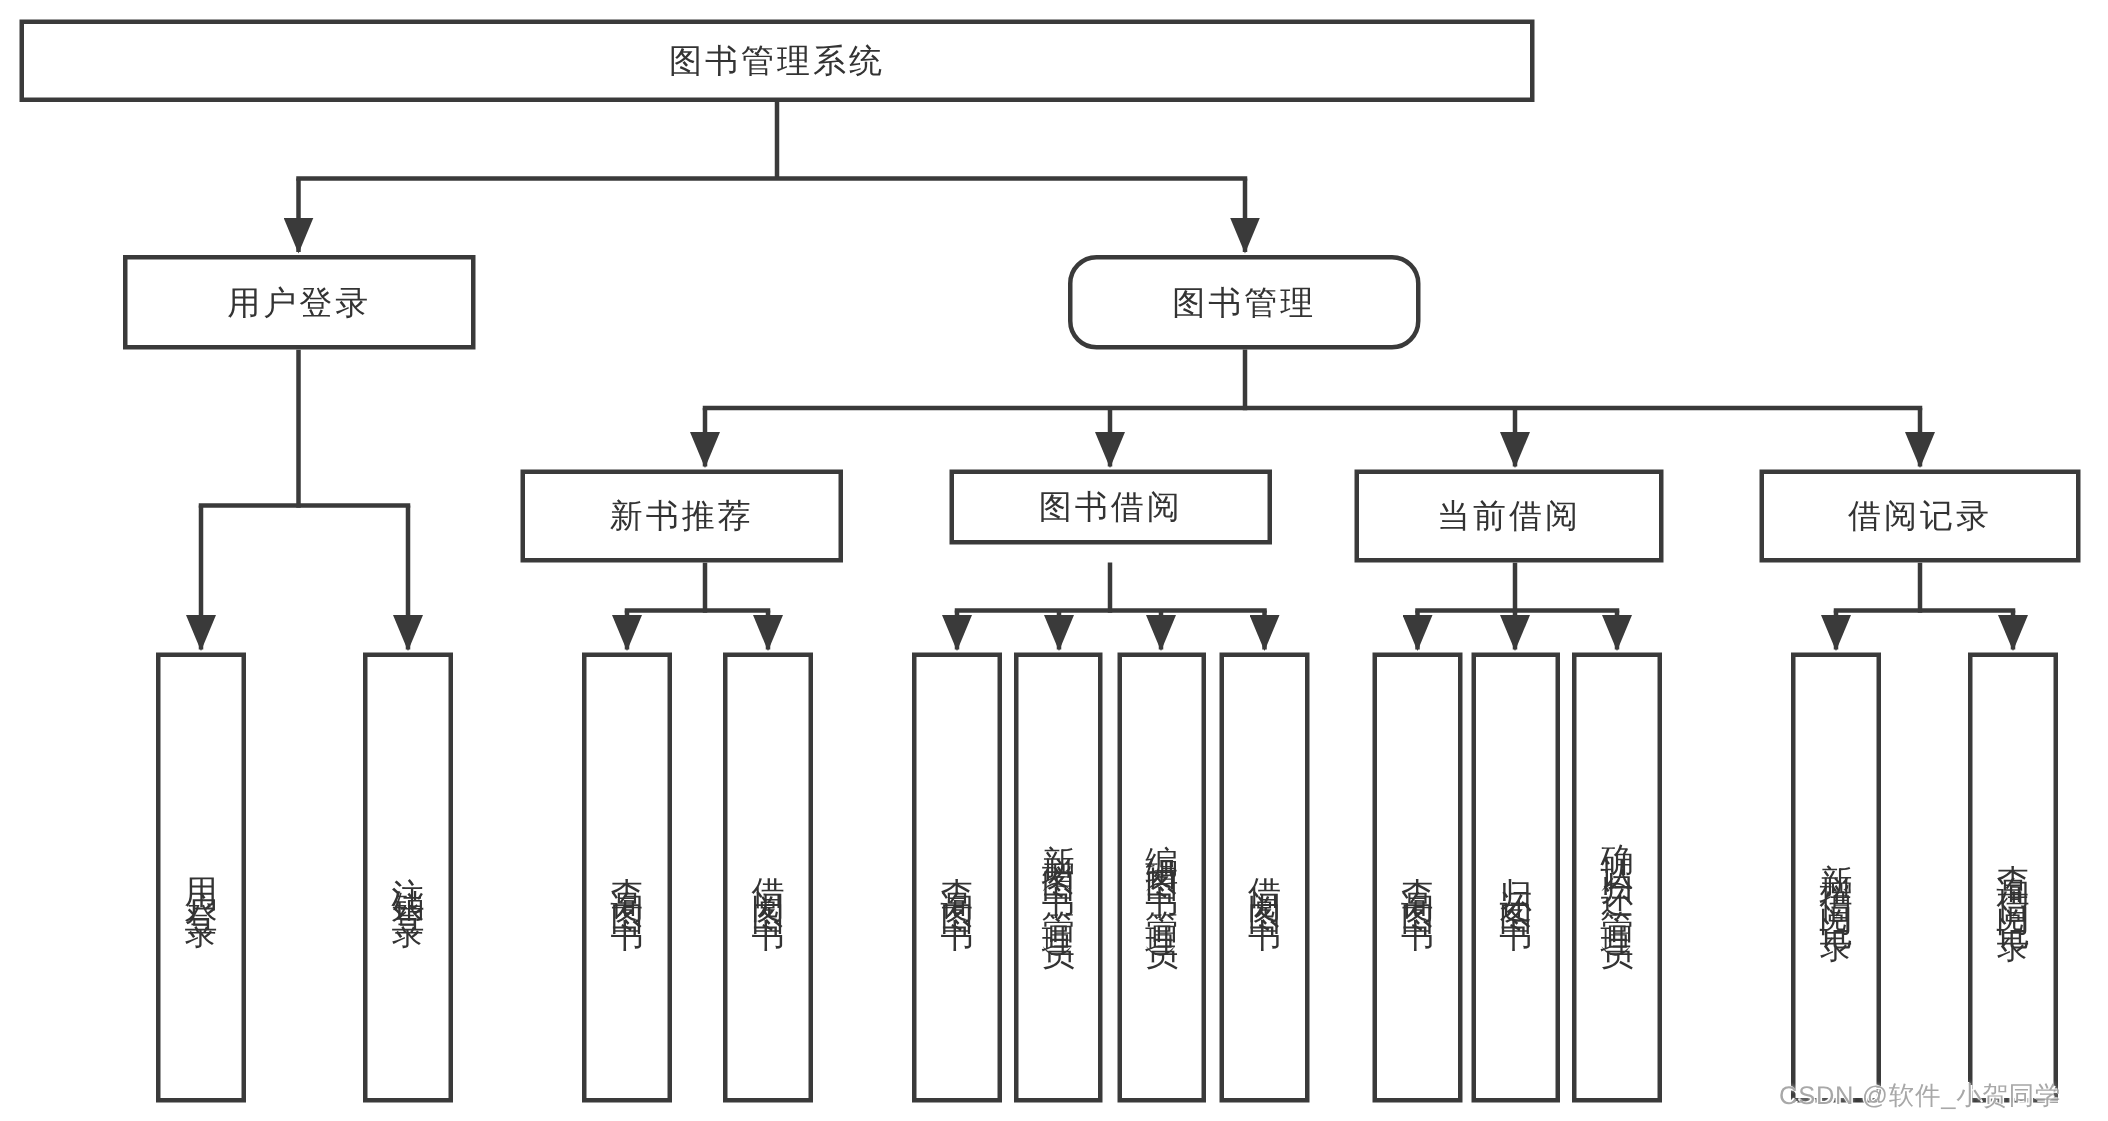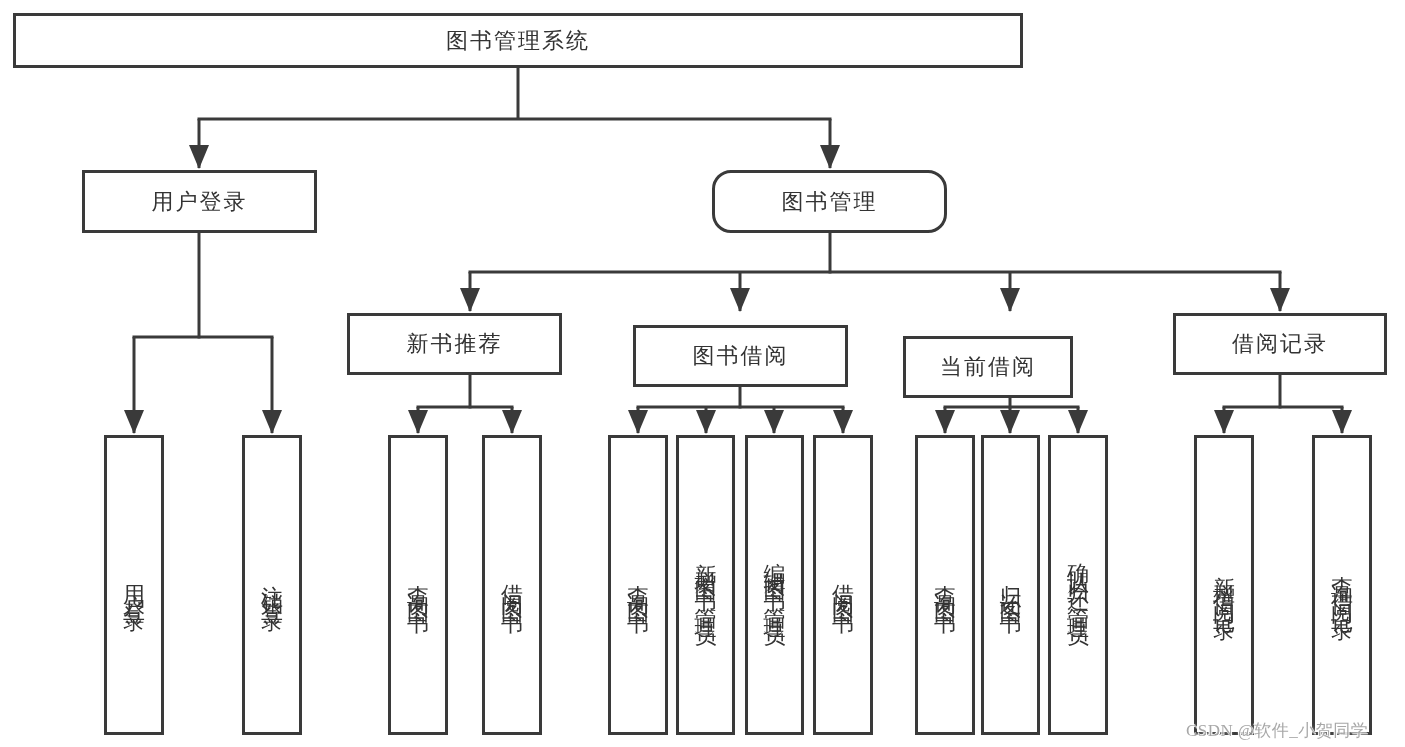--- a/index.html
+++ b/index.html
@@ -1,21 +1,21 @@
 <!DOCTYPE html>
 <html style="--line: #3a3a3a; --border: #3a3a3a; --text: #333333; --background: #ffffff; --watermark: #a8a8a8;"><head>
 <meta charset="utf-8">
 <style>
   html, body { margin: 0; padding: 0; background: #ffffff; }
   .canvas {
     position: relative;
     width: 1405px;
     height: 747px;
     background: var(--background, #ffffff);
-    font-family: Liberation Serif, serif;
+    font-family: Liberation Sans, sans-serif;
     overflow: hidden;
   }
   .connectors {
     position: absolute;
     left: 0; top: 0;
     width: 1405px; height: 747px;
   }
   .connectors path.line,
   .connectors path.arrow {
     fill: none;
@@ -110,22 +110,22 @@
       <path class="arrow" d="M1342 407 L1342 433" marker-end="url(#arw)"></path>
     </g>
   </svg>
 
   <div class="node h-node" style="left:13px; top:13px; width:1010px; height:55px;">图书管理系统</div>
 
   <div class="node h-node" style="left:82px; top:170px; width:235px; height:63px;">用户登录</div>
   <div class="node h-node" style="left:712px; top:170px; width:235px; height:63px;border-radius:19px;">图书管理</div>
 
   <div class="node h-node" style="left:347px; top:313px; width:215px; height:62px;">新书推荐</div>
-  <div class="node h-node" style="left:633px; top:325px; width:215px; height:62px;">图书借阅</div>
-  <div class="node h-node" style="left:903px; top:313px; width:170px; height:62px;margin-top:23px;">当前借阅</div>
+  <div class="node h-node" style="left:633px; top:313px; width:215px; height:50px;">图书借阅</div>
+  <div class="node h-node" style="left:903px; top:313px; width:206px; height:62px;">当前借阅</div>
   <div class="node h-node" style="left:1173px; top:313px; width:214px; height:62px;">借阅记录</div>
 
   <div class="node v-node" style="left:104px; top:435px; width:60px; height:300px;">用户登录</div>
   <div class="node v-node" style="left:242px; top:435px; width:60px; height:300px;">注销登录</div>
 
   <div class="node v-node" style="left:388px; top:435px; width:60px; height:300px;">查询图书</div>
   <div class="node v-node" style="left:482px; top:435px; width:60px; height:300px;">借阅图书</div>
 
   <div class="node v-node" style="left:608px; top:435px; width:60px; height:300px;">查询图书</div>
   <div class="node v-node" style="left:676px; top:435px; width:59px; height:300px;">新增图书（管理员）</div>

